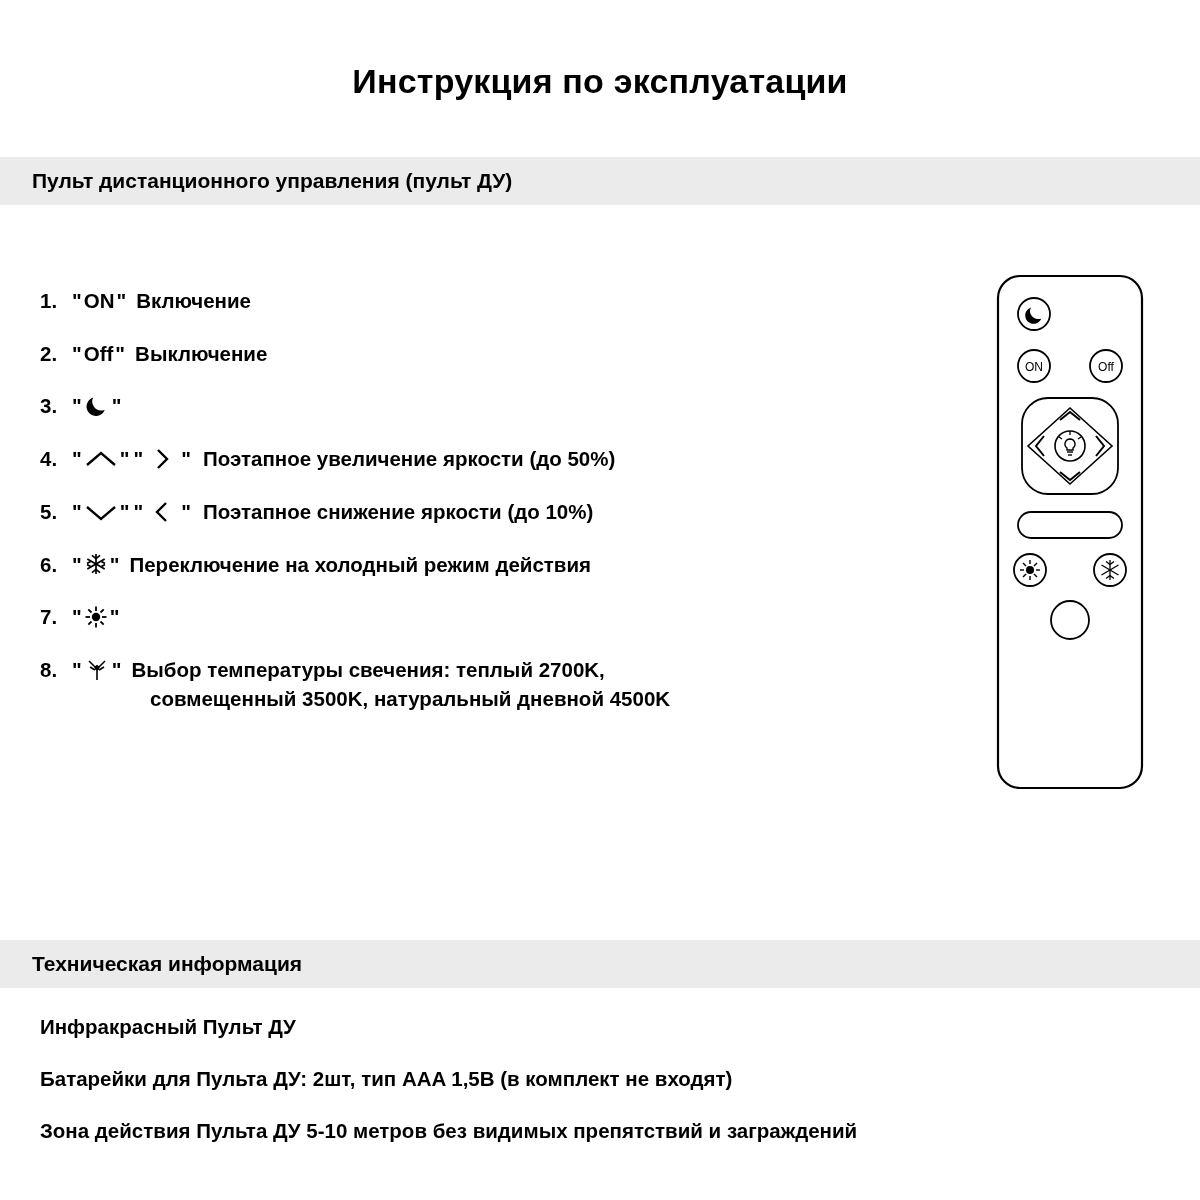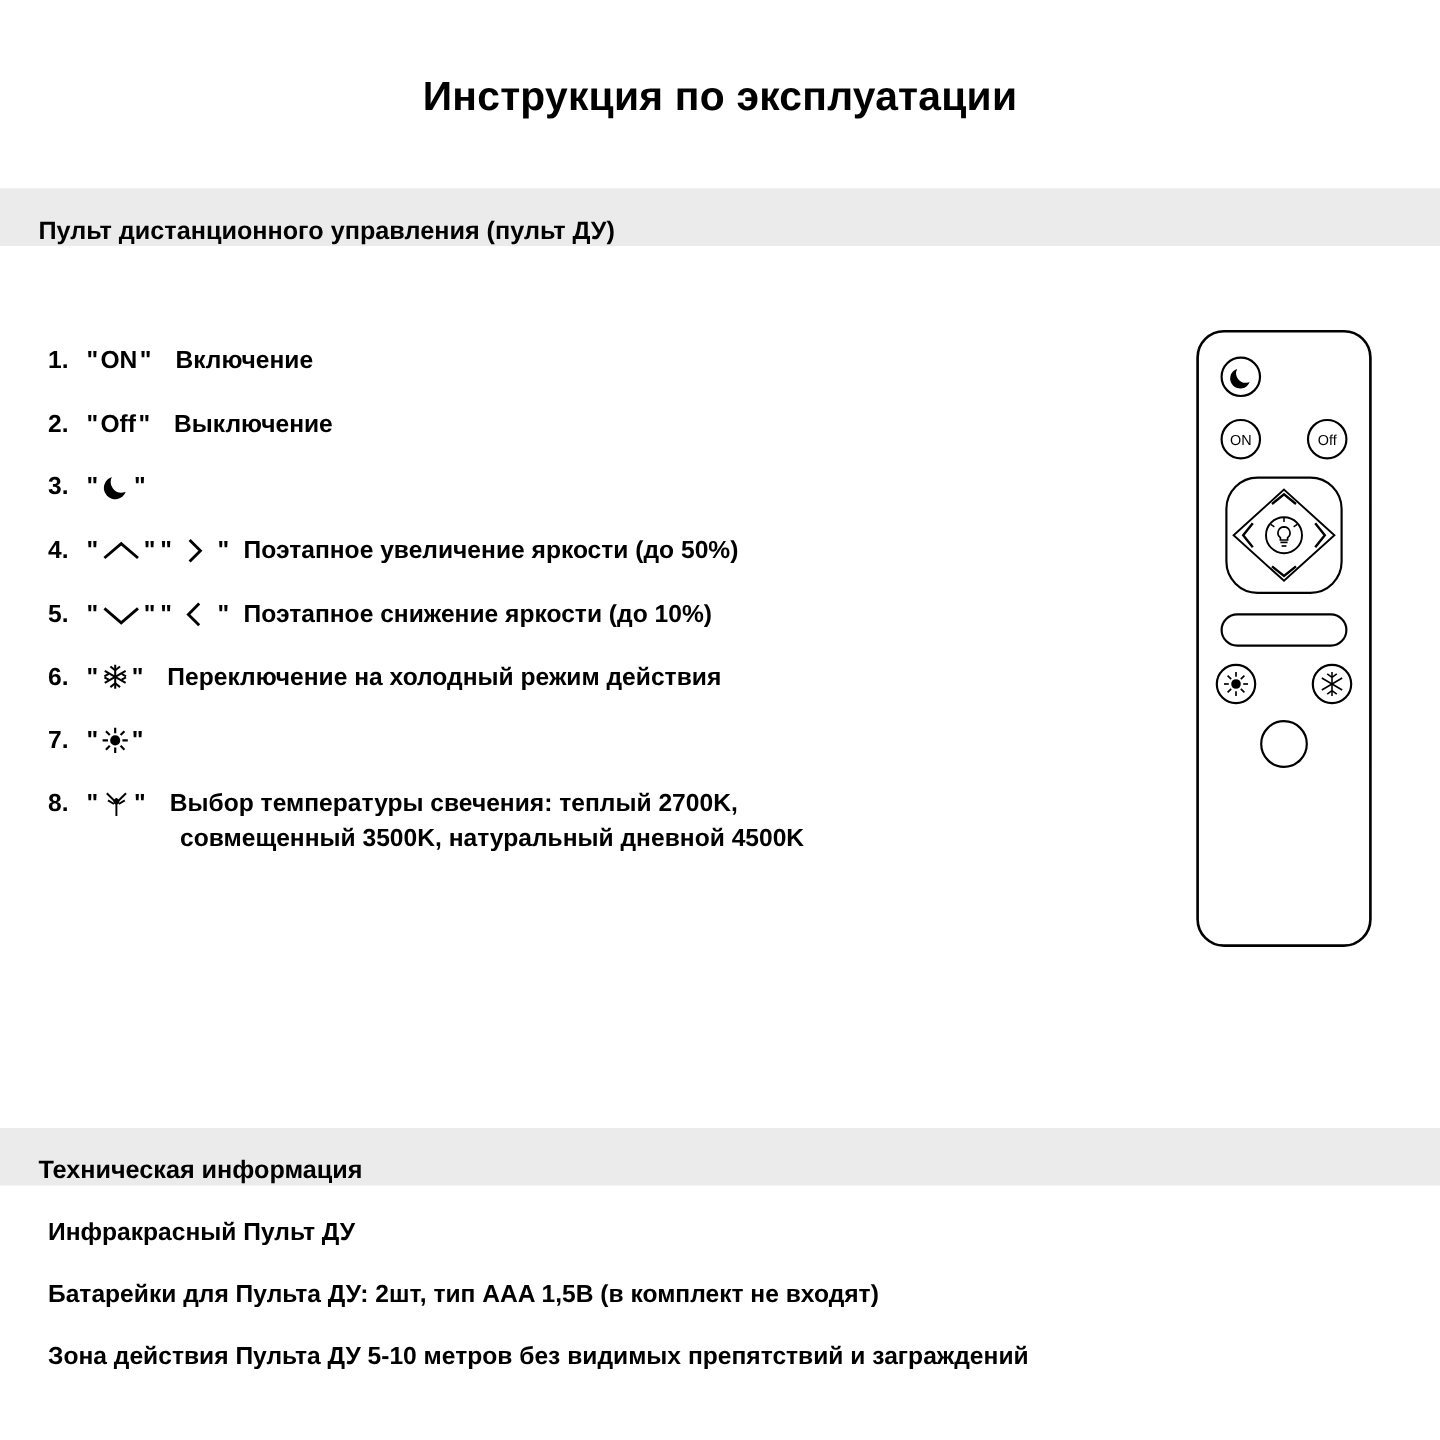--- a/index.html
+++ b/index.html
@@ -35,21 +35,21 @@
   }
 
   
   .section-bar {
     position: absolute;
     left: 0;
     width: 1200px;
     height: 48px;
     background: #ebebeb;
     display: flex;
-    align-items: flex-end;
+    align-items: center;
   }
   .section-bar .section-label {
     padding-left: 32px;
     font-size: 21px;
     font-weight: bold;
   }
   #bar-remote { top: 157px; }
   #bar-tech   { top: 940px; }
 
   
@@ -70,21 +70,21 @@
   .item-num {
     width: 30px;
     flex: none;
   }
   .item-body {
     display: flex;
     align-items: center;
     flex-wrap: wrap;
   }
   .q { margin: 0 2px; }
-  .item-text { margin-left: 18px; }
+  .item-text { margin-left: 8px; }
   .item-text.wide { margin-left: 10px; }
   .sub-line {
     font-size: 20.5px;
     font-weight: bold;
     margin-top: 4px;
     margin-left: 110px;
   }
 
   
   .glyph {

